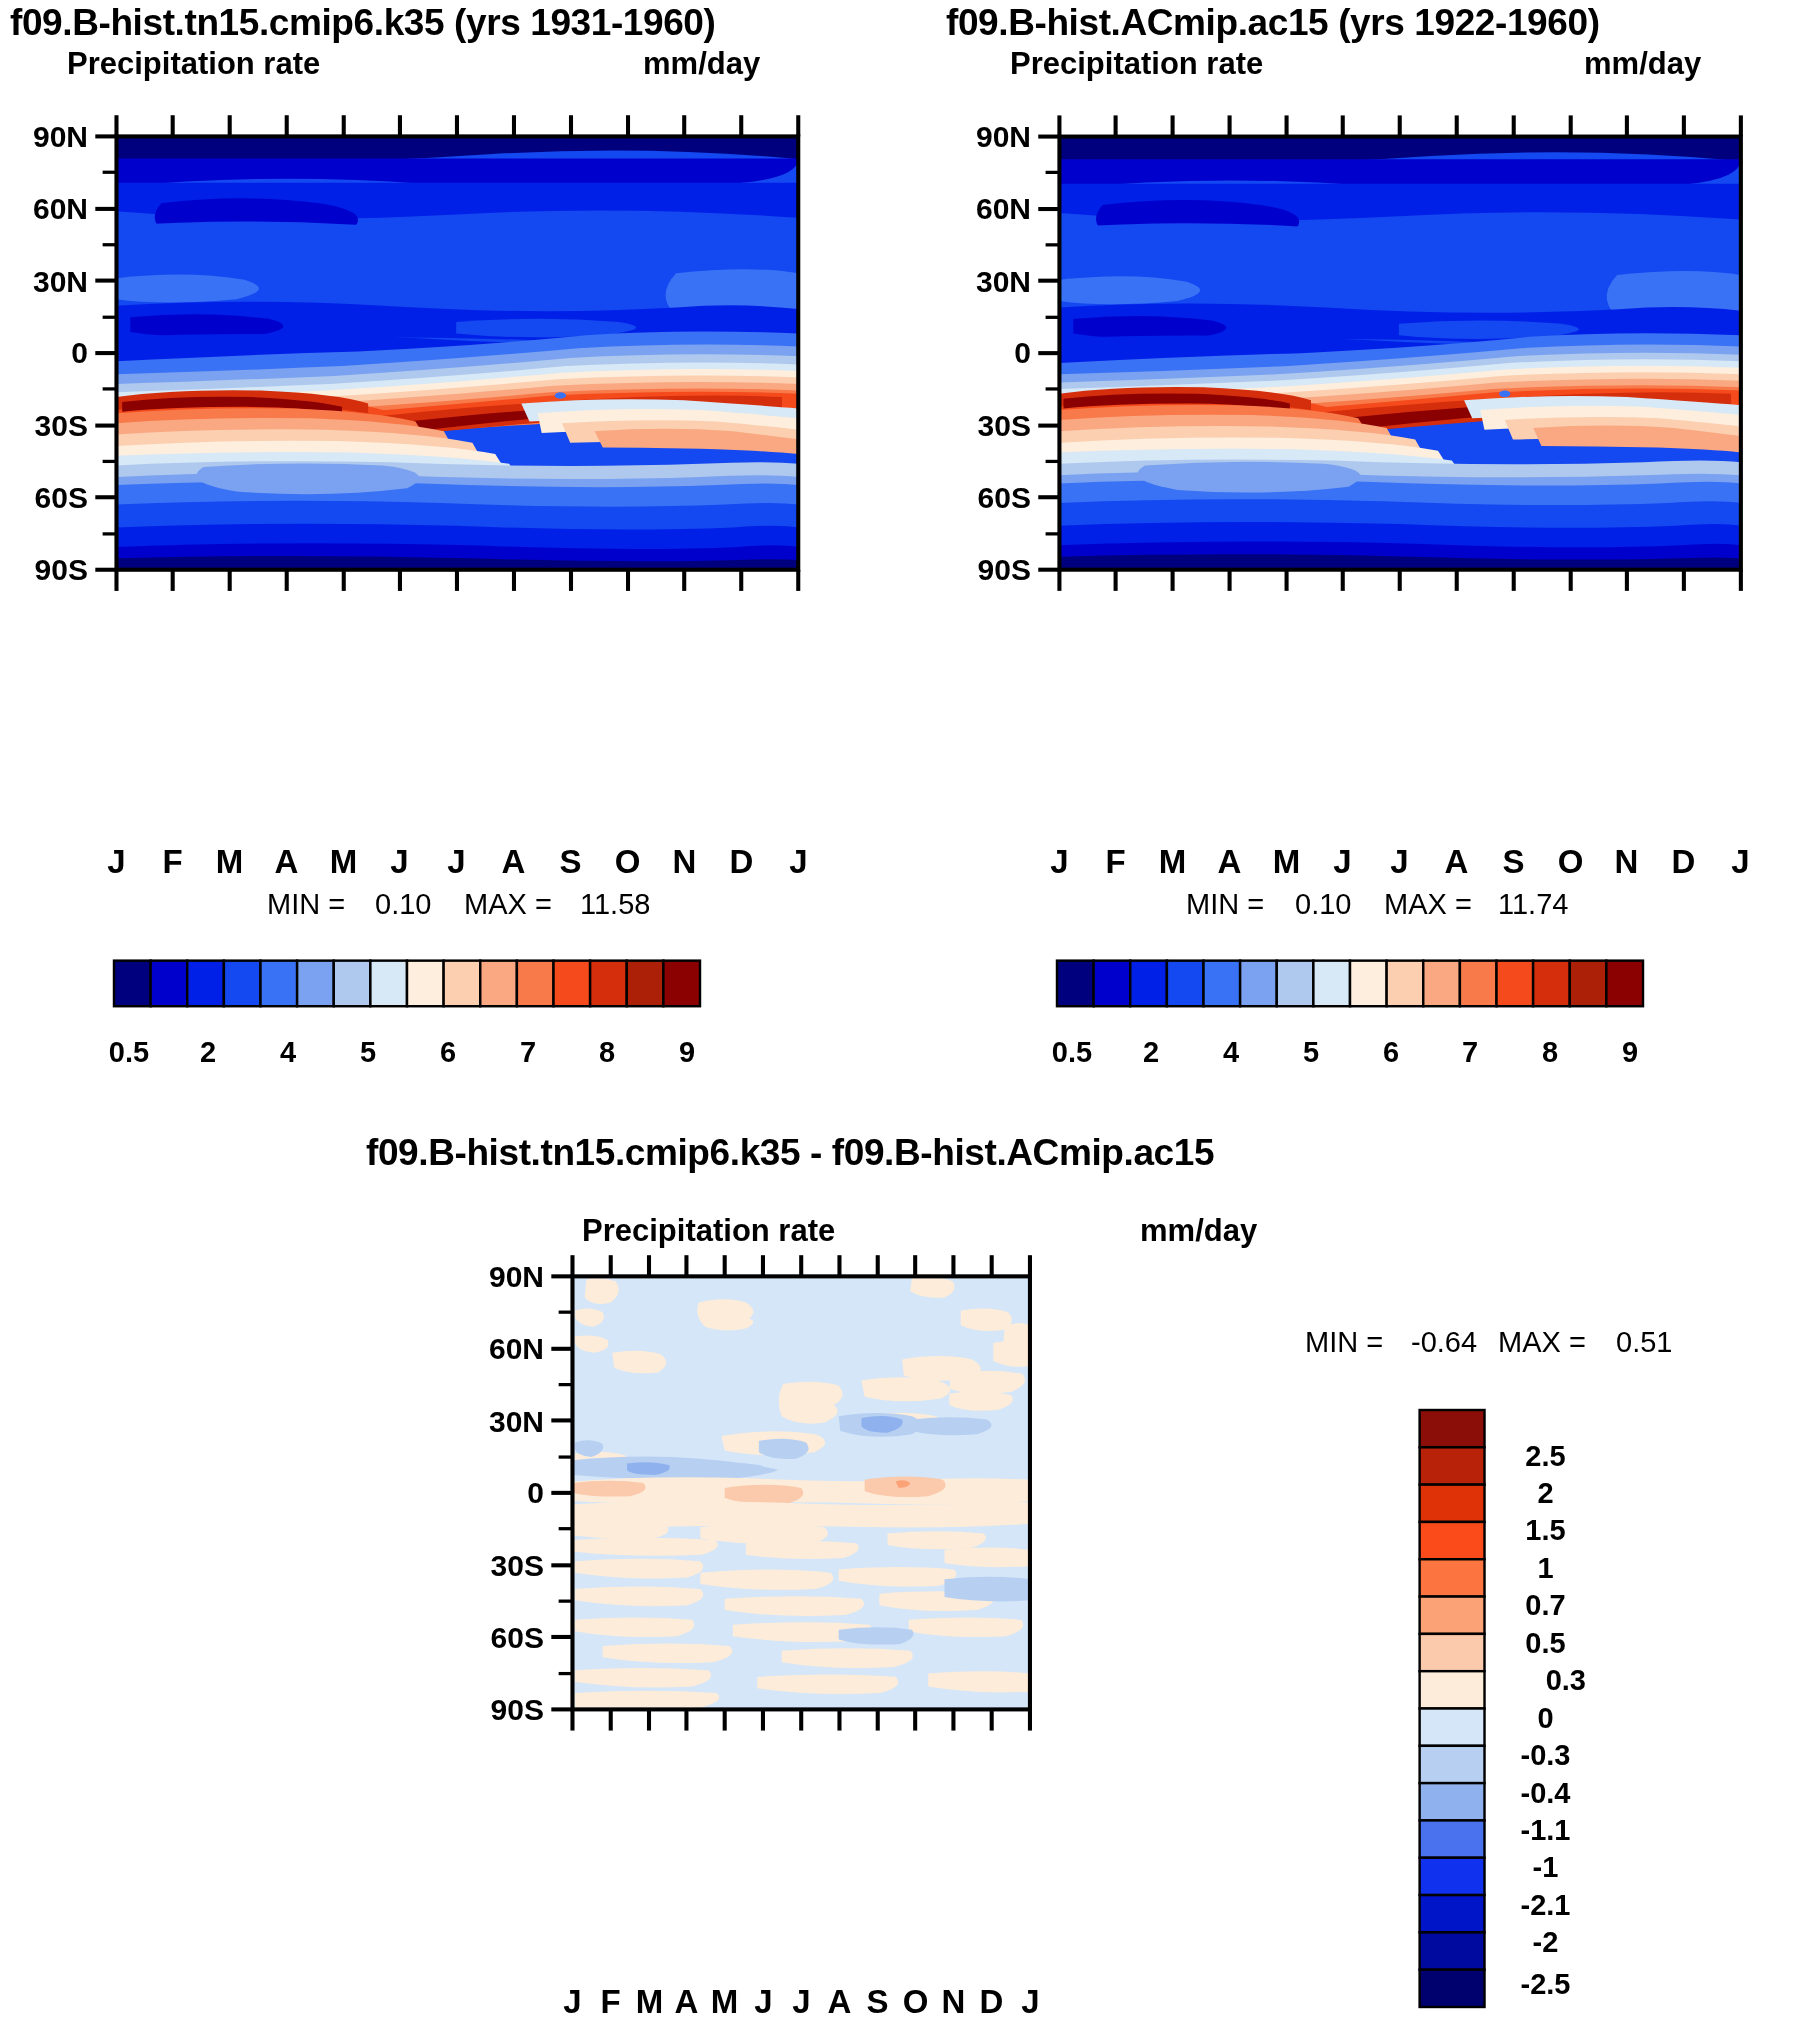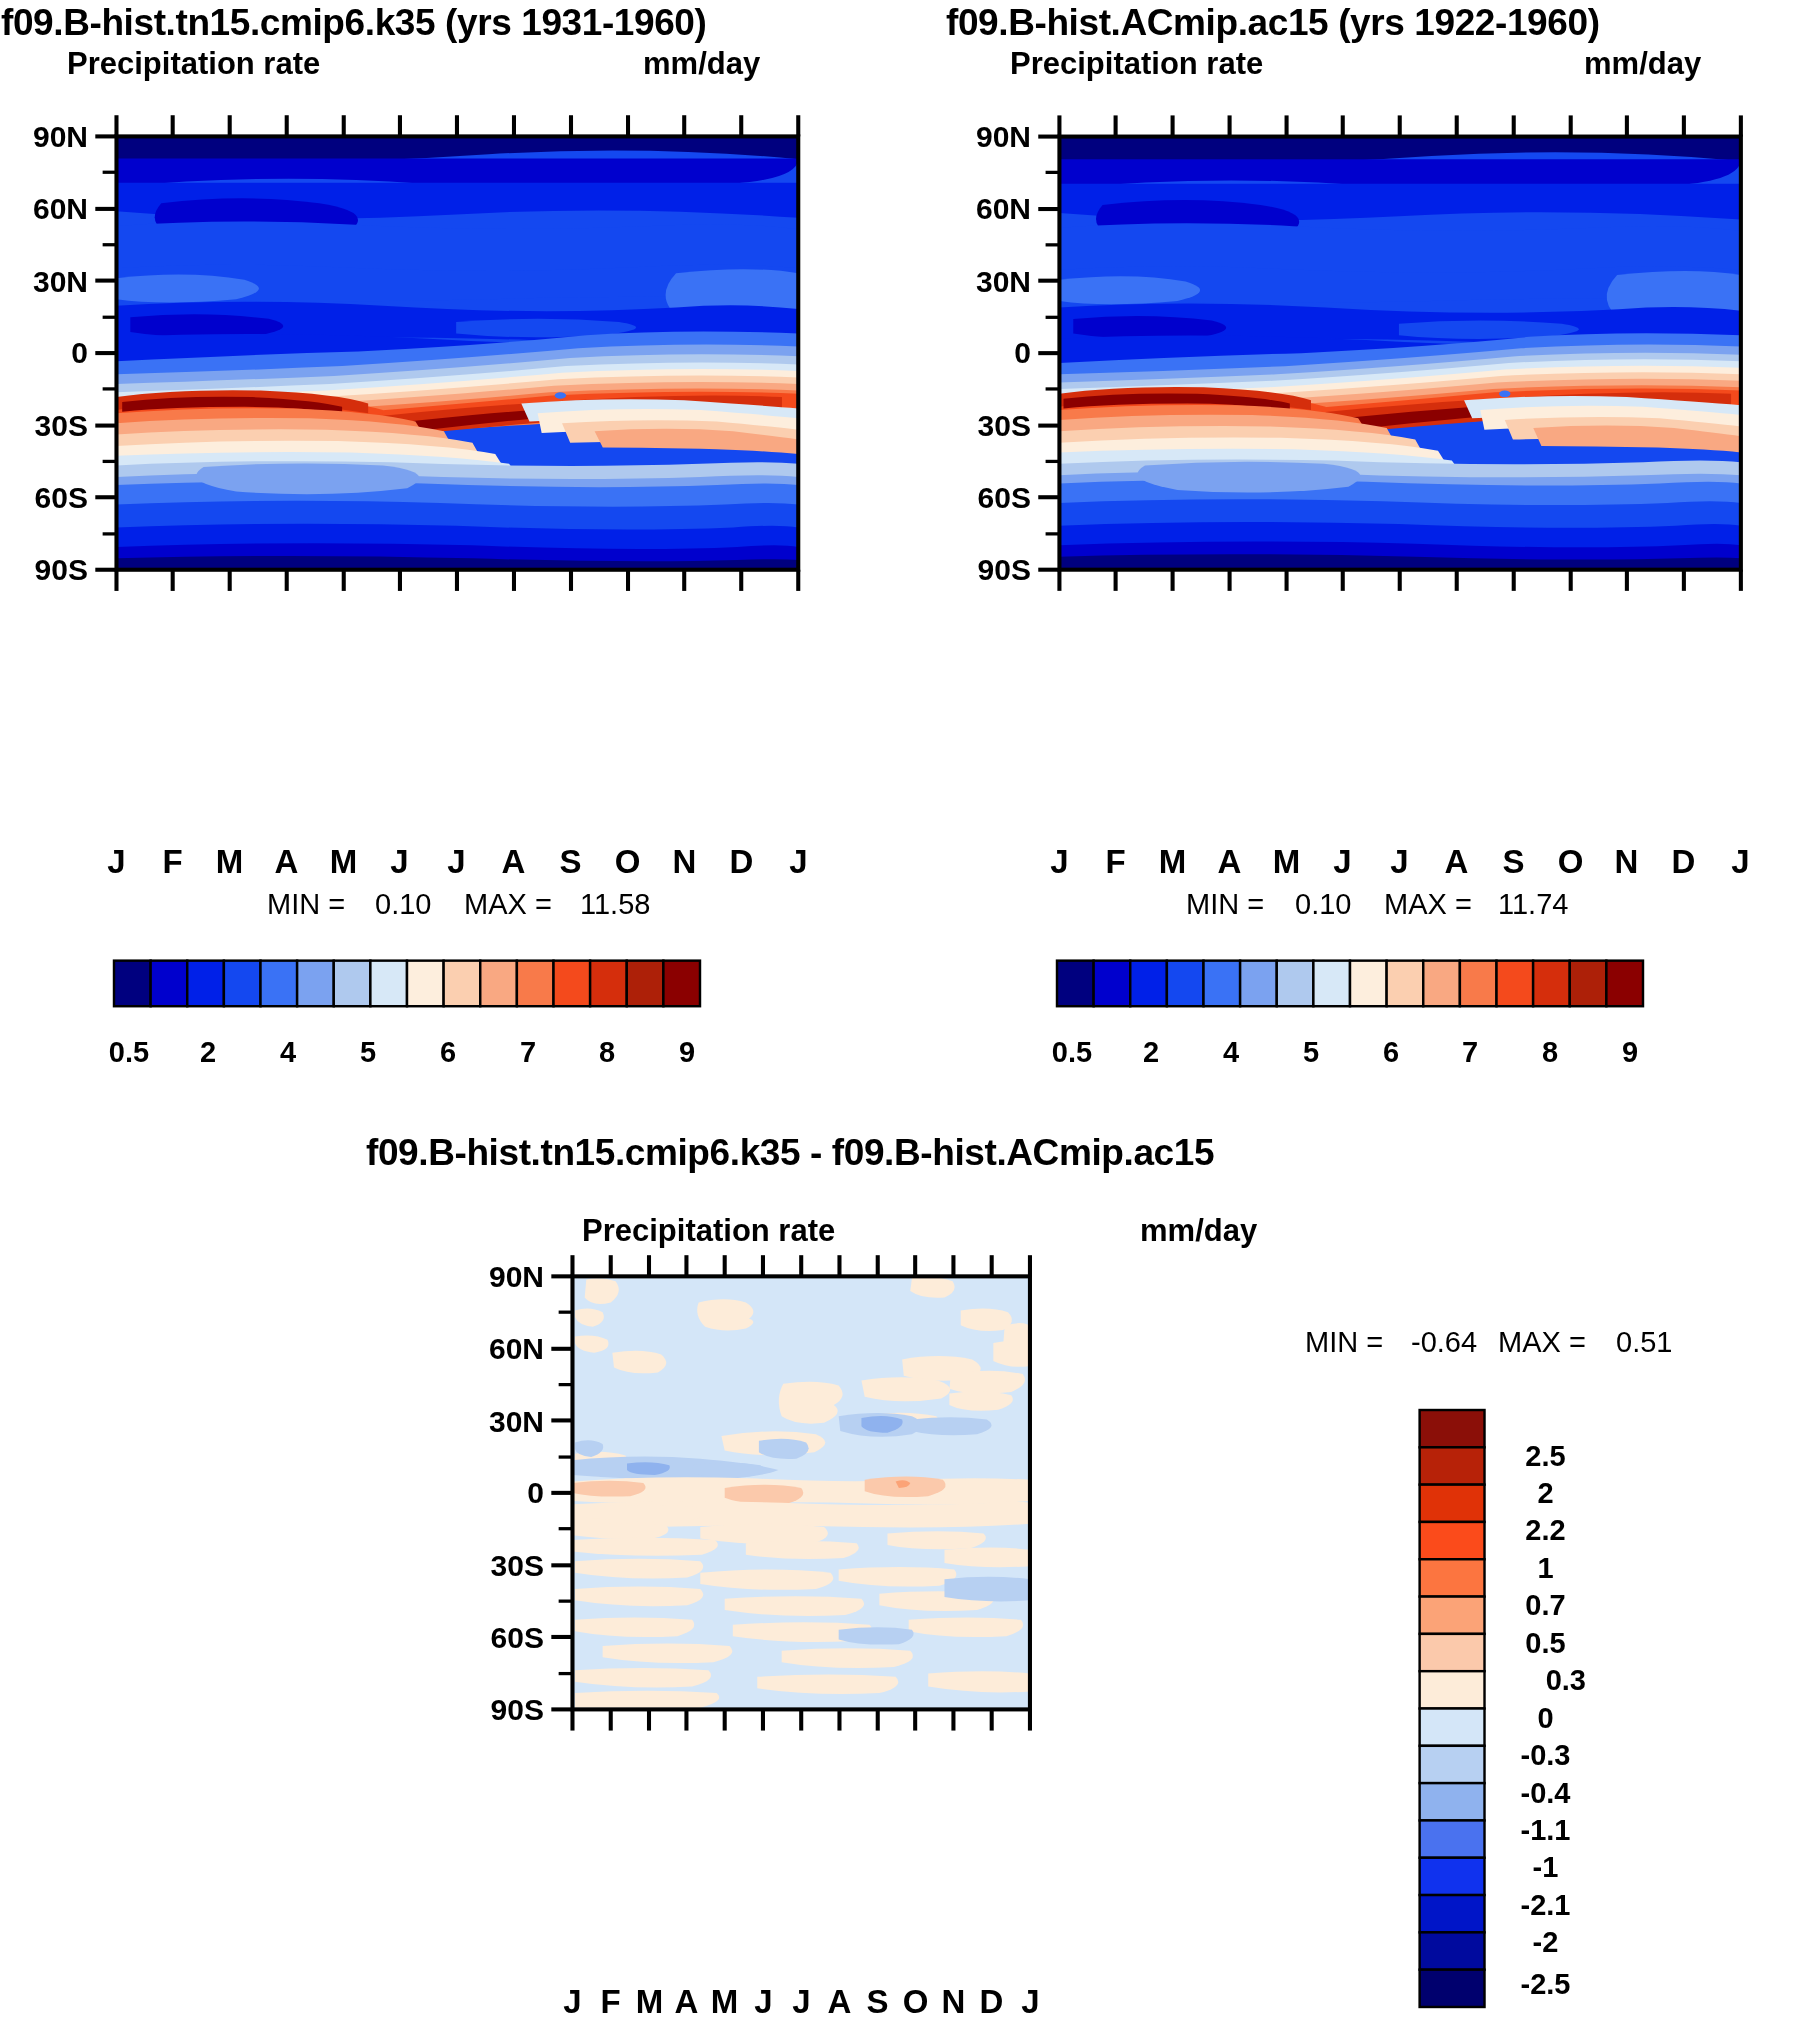--- a/index.html
+++ b/index.html
@@ -30,21 +30,21 @@
   }
   svg{display:block;overflow:visible;}
   .frame{fill:none;stroke:#000;stroke-width:5;}
   .tick{stroke:#000;stroke-width:5;}
   .tickmin{stroke:#000;stroke-width:4;}
   .cbcell{stroke:#000;stroke-width:3;}
 </style>
 </head>
 <body>
 
-<div class="abs ttl" style="left:1px;top:1.6px;">f09.B-hist.tn15.cmip6.k35 (yrs 1931-1960)</div>
+<div class="abs ttl" style="left:10px;top:1.6px;">f09.B-hist.tn15.cmip6.k35 (yrs 1931-1960)</div>
 <div class="abs sub" style="left:67px;top:46px;">Precipitation rate</div>
 <div class="abs sub" style="left:643px;top:46px;">mm/day</div>
 
 <div class="abs" style="left:0px;top:81px;">
 <svg width="896" height="782" viewBox="0 0 1100 960">
   <defs>
     <clipPath id="clipL">
           <rect x="143" y="68" width="837" height="532"></rect>
         </clipPath>
   </defs>
@@ -534,21 +534,21 @@
         <rect x="2" y="554.00" width="80" height="46.00" fill="#1032ee" class="cbcell"></rect>
         <rect x="2" y="600.00" width="80" height="46.00" fill="#0015c8" class="cbcell"></rect>
         <rect x="2" y="646.00" width="80" height="46.00" fill="#000a9e" class="cbcell"></rect>
         <rect x="2" y="692.00" width="80" height="46.00" fill="#00006e" class="cbcell"></rect>
       </g>
 </svg>
 </div>
 <div class="abs" style="left:1505px;top:1407px;width:147px;">
   <div class="cblab" style="position:absolute;top:15.5px;left:0;width:81px;text-align:center;">2.5</div>
   <div class="cblab" style="position:absolute;top:53px;left:0;width:81px;text-align:center;">2</div>
-  <div class="cblab" style="position:absolute;top:90px;left:0;width:81px;text-align:center;">2.2</div>
+  <div class="cblab" style="position:absolute;top:90px;left:0;width:81px;text-align:center;">1.5</div>
   <div class="cblab" style="position:absolute;top:128px;left:0;width:81px;text-align:center;">1</div>
   <div class="cblab" style="position:absolute;top:165px;left:0;width:81px;text-align:center;">0.7</div>
   <div class="cblab" style="position:absolute;top:203px;left:0;width:81px;text-align:center;">0.5</div>
   <div class="cblab" style="position:absolute;top:240px;left:0;width:81px;text-align:right;">0.3</div>
   <div class="cblab" style="position:absolute;top:278px;left:0;width:81px;text-align:center;">0</div>
   <div class="cblab" style="position:absolute;top:315px;left:0;width:81px;text-align:center;">-0.3</div>
   <div class="cblab" style="position:absolute;top:353px;left:0;width:81px;text-align:center;">-0.4</div>
   <div class="cblab" style="position:absolute;top:390px;left:0;width:81px;text-align:center;">-1.1</div>
   <div class="cblab" style="position:absolute;top:427px;left:0;width:81px;text-align:center;">-1</div>
   <div class="cblab" style="position:absolute;top:465px;left:0;width:81px;text-align:center;">-2.1</div>

